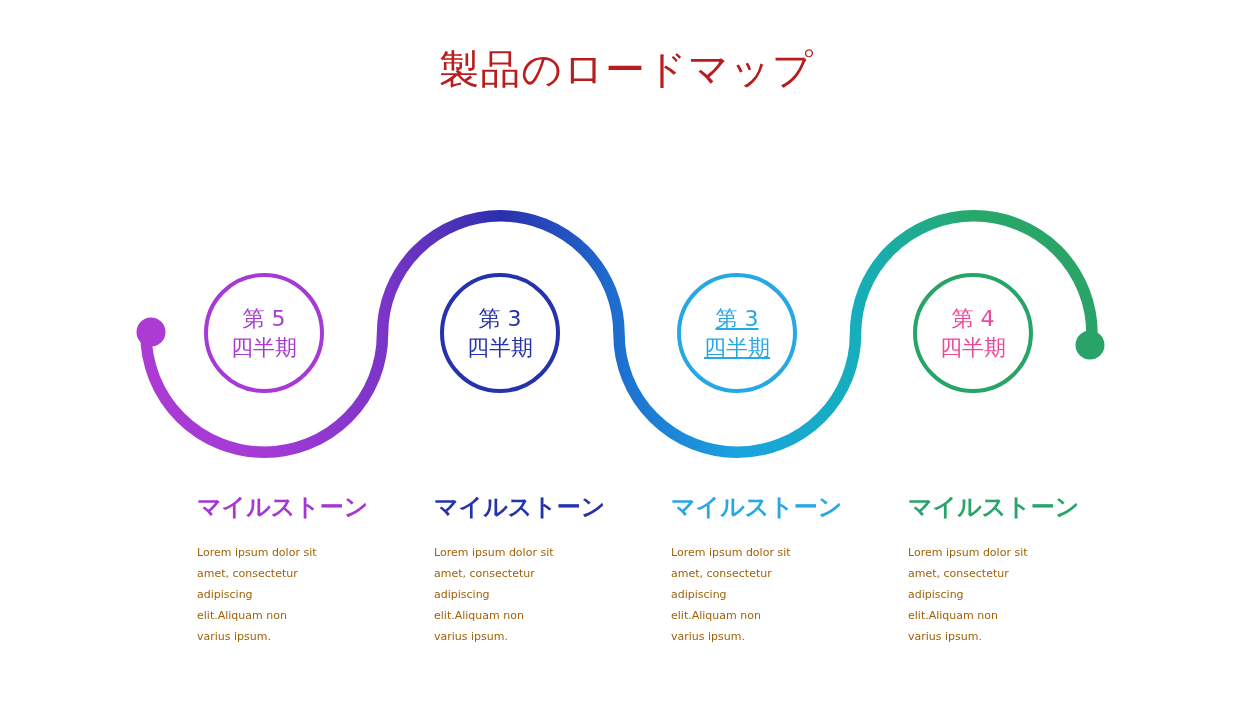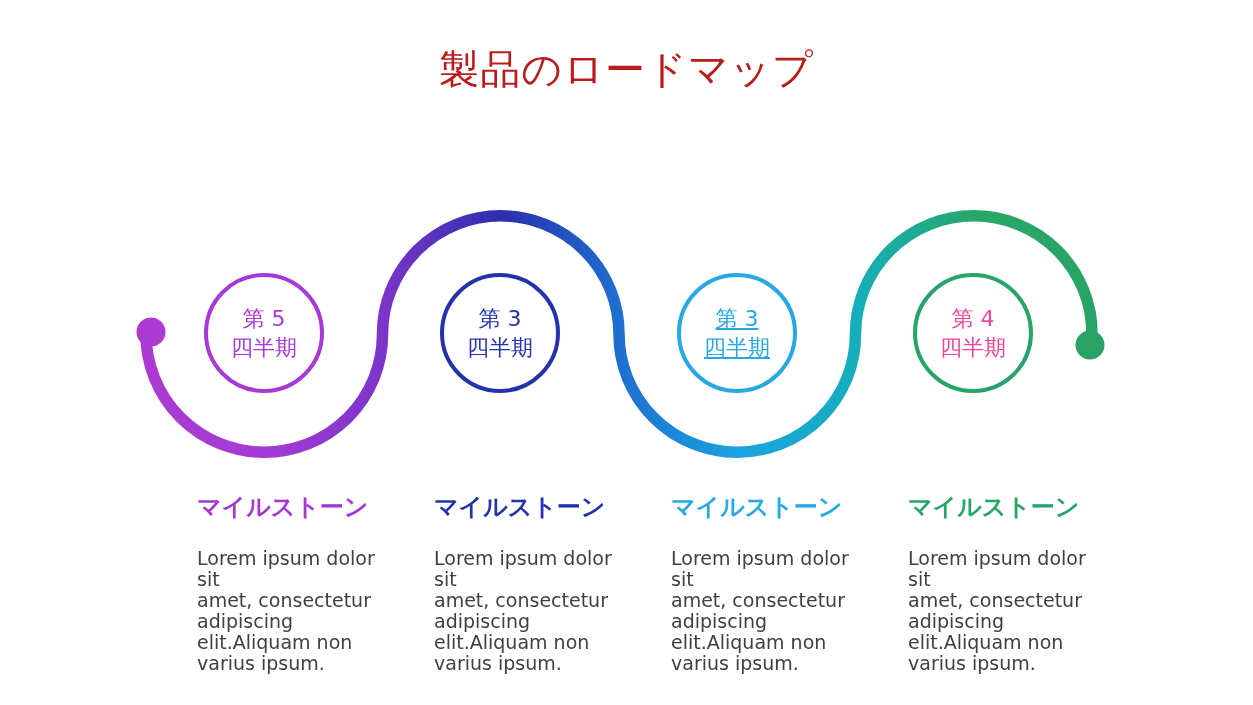--- a/index.html
+++ b/index.html
@@ -54,24 +54,24 @@
   .m2{left:434px;}
   .m3{left:671px;}
   .m4{left:908px;}
   .milestone-heading{
     font-size:24px;
     font-weight:700;
     line-height:26px;
     margin:0;
   }
   .milestone-body{
-    margin-top:28px;
-    font-size:19px;
+    margin-top:22px;
+    font-size:11px;
     line-height:21px;
-    color:#404040;
+    color:#a16207;
     white-space:pre-line;
   }
 </style>
 </head>
 <body>
 
 <div class="page">
 
   <div class="page-title">製品のロードマップ</div>
 

